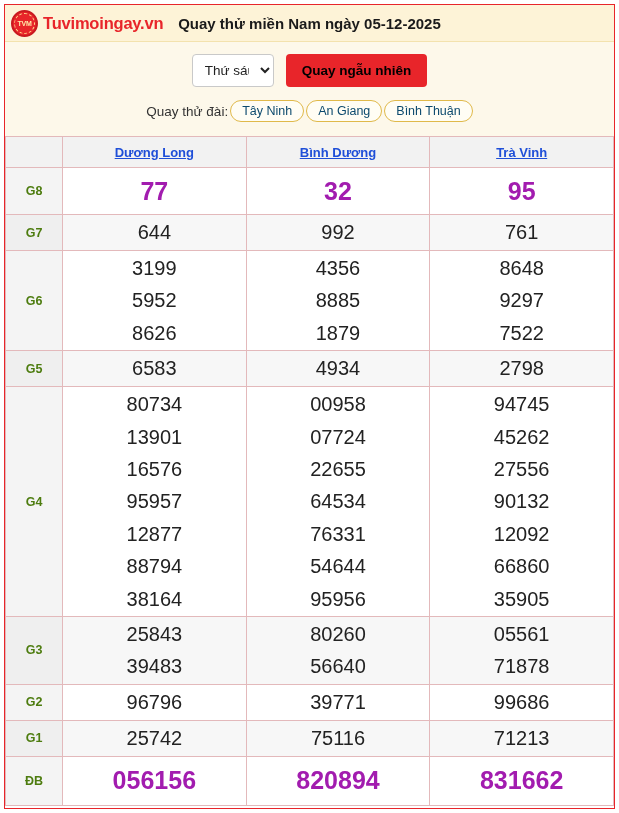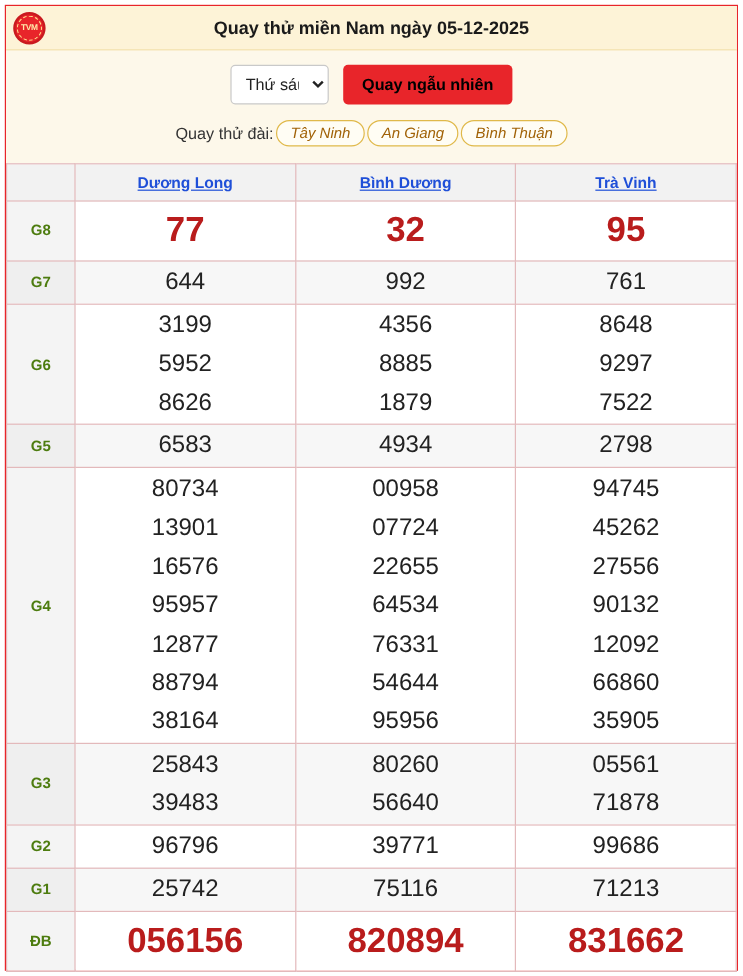--- a/index.html
+++ b/index.html
@@ -123,25 +123,24 @@
     gap: 2px;
     font-size: 13.5px;
     color: #333;
     text-align: center;
   }
   .chip {
     border: 1px solid #e0b94a;
     border-radius: 13px;
     padding: 3px 11px;
     font-size: 12.5px;
-    color: #a16207;
+    color: #0c4a6e;
     background: #fffdf4;
     cursor: pointer;
     white-space: nowrap;
-    font-style: italic;
   }
   
   table.results {
     width: 100%;
     border-collapse: collapse;
     table-layout: fixed;
   }
   table.results th, table.results td {
     border: 1px solid #e3b9bb;
     text-align: center;
@@ -166,38 +165,39 @@
   td.num {
     font-size: 20px;
     color: #222;
     line-height: 1.62;
     background: #fff;
   }
   tr.row-alt td.num { background: #f7f7f7; }
   tr.row-alt td.prize-label { background: #efefef; }
   td.num .n { display: block; }
   tr.g8 td.num, tr.db td.num {
-    color: #b91c1c;
-    font-weight: bold;
-    font-size: 29px;
+    color: #a21caf;
+    font-weight: bold;
+    font-size: 25px;
   }
   tr.g8 td.num { height: 47px; }
   tr.db td.num { height: 49px; margin-top: 34px; }
   tr.g7 td.num, tr.g5 td.num, tr.g2 td.num, tr.g1 td.num { height: 36px; }
   tr.g6 td.num .n, tr.g4 td.num .n, tr.g3 td.num .n { padding: 0; }
 </style>
 </head>
 <body>
 
 <div id="page">
   <div class="outer-frame">
 
     <div class="header">
       <div class="logo-wrap">
         <div class="logo-mark">TVM</div>
+        <div class="logo-text">Tuvimoingay.vn</div>
       </div>
       <div class="header-title">Quay thử miền Nam ngày 05-12-2025</div>
     </div>
 
     <div class="controls">
       <div class="control-row">
         <select class="ctl sel-day" id="day-select"><option value="Thứ hai">Thứ hai</option><option value="Thứ ba">Thứ ba</option><option value="Thứ tư">Thứ tư</option><option value="Thứ năm">Thứ năm</option><option value="Thứ sáu" selected="">Thứ sáu</option><option value="Thứ bảy">Thứ bảy</option><option value="Chủ nhật">Chủ nhật</option></select>
         <button class="btn-random">Quay ngẫu nhiên</button>
       </div>
       <div class="quick-row">

